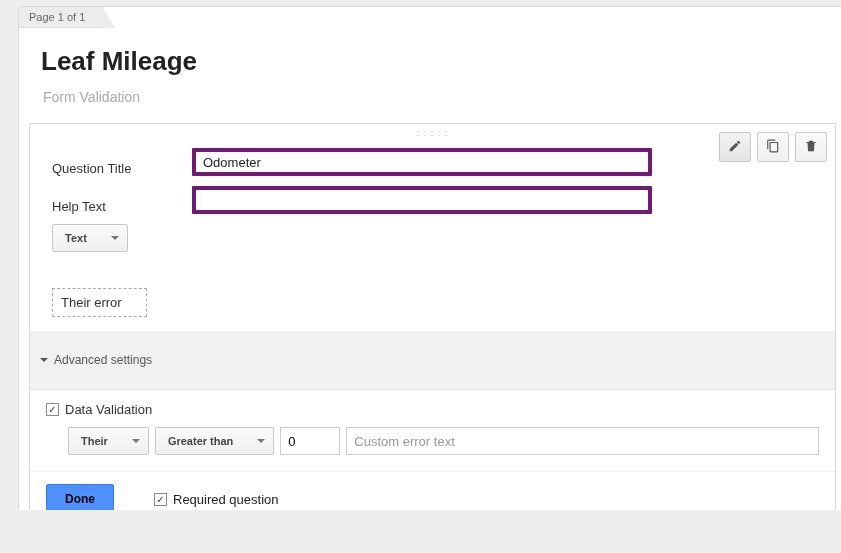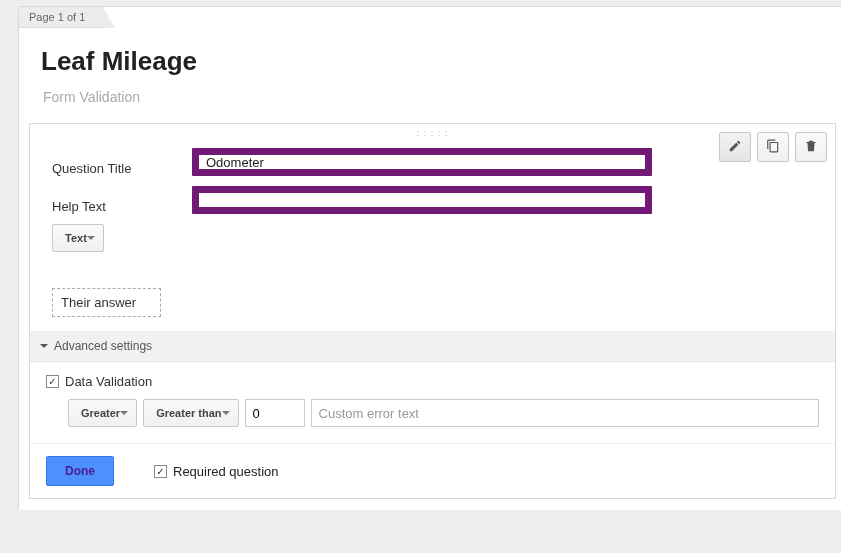--- a/index.html
+++ b/index.html
@@ -93,37 +93,37 @@
     margin-bottom: 10px;
   }
   .field-label {
     width: 140px;
     font-size: 13px;
     color: #333;
   }
   .text-input {
     width: 460px;
     height: 28px;
-    border: 7px solid #701a75;
+    border: 4px solid #701a75;
     border-radius: 1px;
     padding: 0 7px;
     font-size: 13px;
     color: #222;
   }
 
   .select-btn {
     display: inline-flex; align-items: center;
     height: 28px;
     padding: 0 8px 0 12px;
     border: 1px solid #c8c8c8;
     border-radius: 2px;
     background: linear-gradient(#fafafa,#f0f0f0);
     font-size: 11px; font-weight: bold; color: #444;
     cursor: pointer;
-    gap: 0;
+    gap: 24px;
   }
   .caret {
     width: 0; height: 0;
     border-left: 4px solid transparent;
     border-right: 4px solid transparent;
     border-top: 4px solid #777;
   }
 
   .answer-preview {
     margin: 12px 22px 14px 22px;
@@ -132,21 +132,21 @@
     padding: 6px 24px 6px 8px;
     font-size: 13px;
     color: #333;
   }
 
   .adv {
     margin: 0; 
   }
   .adv-header {
     background: #f1f1f1;
-    padding: 8px 10px;
+    padding: 22px 10px;
     font-size: 12px;
     color: #555;
     display: flex; align-items: center; gap: 6px;
     cursor: pointer;
   }
   .caret-down-sm {
     width: 0; height:0;
     border-left: 4px solid transparent;
     border-right: 4px solid transparent;
     border-top: 4px solid #555;
@@ -182,21 +182,21 @@
   .val-err { flex: 1; min-width: 280px; color: #7f1d1d; }
   .val-err::placeholder { color: #999; }
 
   .footer {
     border-top: 1px solid #eee;
     padding: 12px 16px;
     display: flex; align-items: center; gap: 40px;
   }
   .done-btn {
     background: #4d90fe;
-    color: #4c1d95;
+    color: #000000;
     font-size: 12px; font-weight: bold;
     border: 1px solid #3079ed;
     border-radius: 2px;
     padding: 7px 18px;
     cursor: pointer;
   }
   .req-row { display: flex; align-items: center; gap: 6px; font-size: 13px; }
 
   .add-bar {
     padding: 14px 22px;
@@ -270,35 +270,35 @@
           <input class="text-input" value="" style="">
         </div>
         <div class="field-row">
           <div class="select-btn">
             <span>Text</span>
             <span class="caret"></span>
           </div>
         </div>
       </div>
 
-      <div class="answer-preview">Their answer</div>
+      <div class="answer-preview">Their error</div>
 
       <div class="adv">
         <div class="adv-header">
           <span class="caret-down-sm"></span>
           <span>Advanced settings</span>
         </div>
         <div class="adv-body">
           <div class="chk-row">
             <span class="chk">✓</span>
             <span>Data Validation</span>
           </div>
           <div class="validation-row">
             <div class="select-btn">
-              <span>Greater</span>
+              <span>Their</span>
               <span class="caret"></span>
             </div>
             <div class="select-btn">
               <span>Greater than</span>
               <span class="caret"></span>
             </div>
             <input class="val-input val-num" value="0" style="">
             <input class="val-input val-err" placeholder="Custom error text" style="">
           </div>
         </div>

